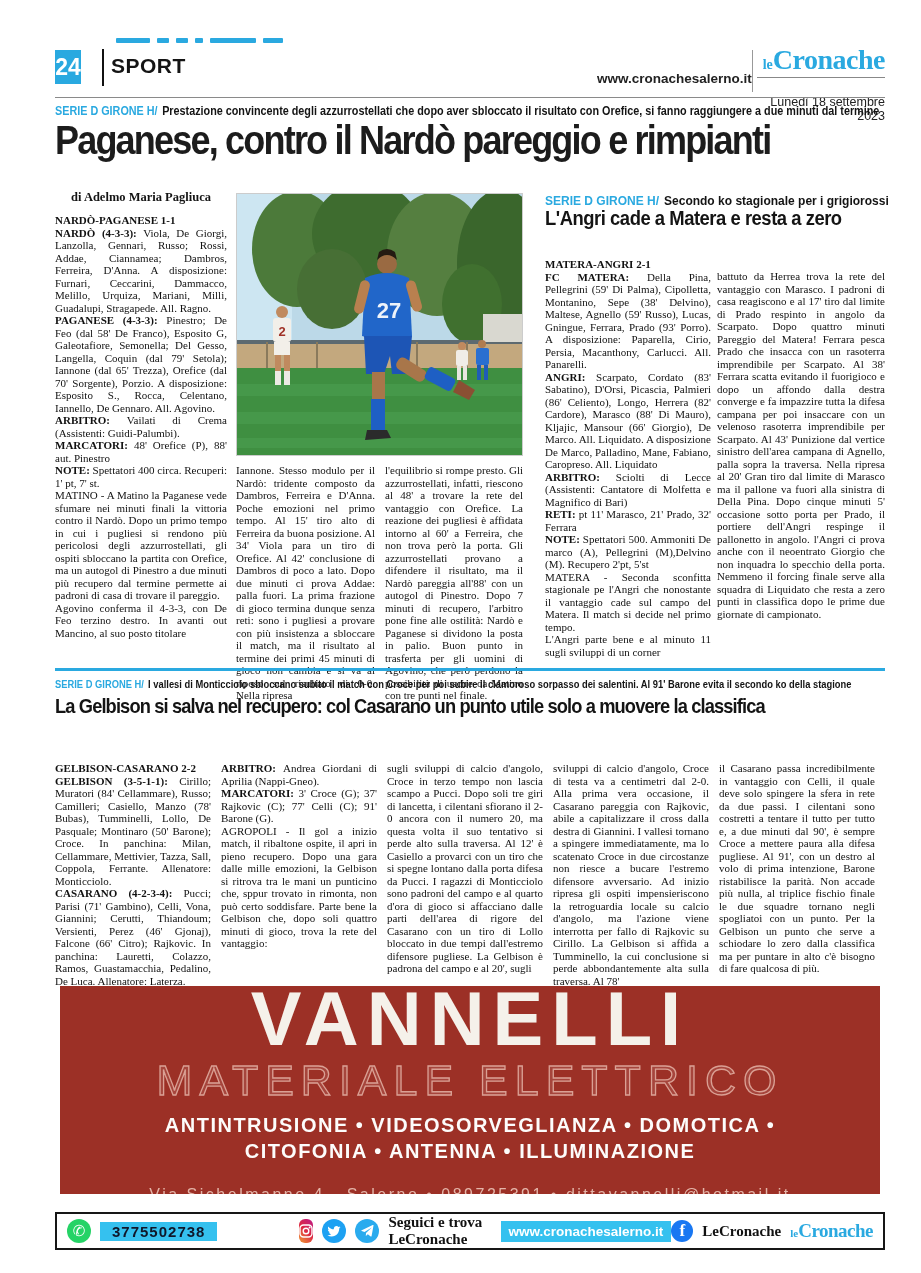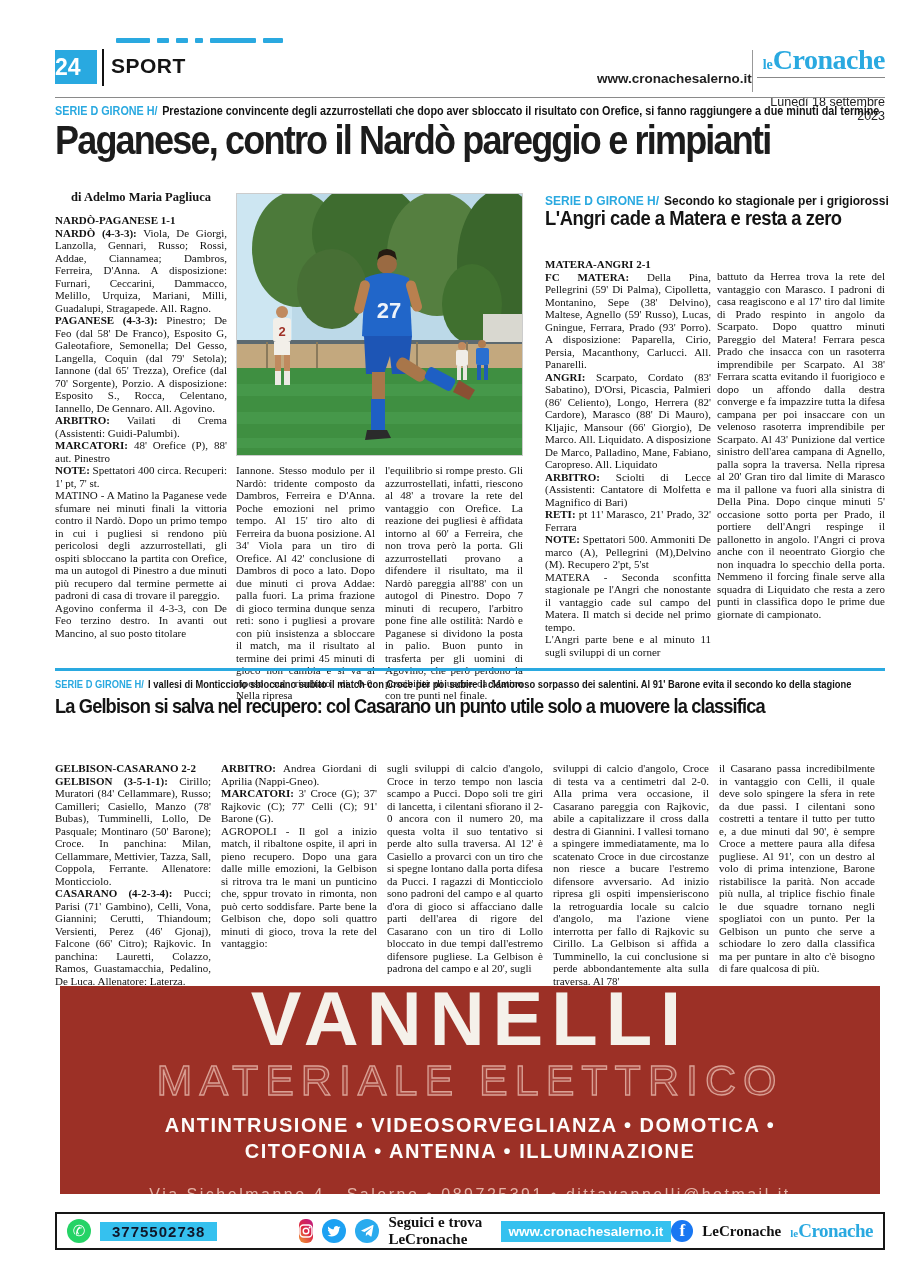--- a/index.html
+++ b/index.html
@@ -2,22 +2,22 @@
 <html><head>
 <meta charset="utf-8">
 <title>leCronache - Sport p.24</title>
 <style>
   html,body{margin:0;padding:0;background:#ffffff;}
   .page{position:relative;width:921px;height:1273px;background:#fff;outline:1px solid #d6d6d6;
         font-family:"Liberation Sans",sans-serif;color:#141414;overflow:hidden;}
   
   .topfrag{position:absolute;left:116px;top:38px;height:5px;display:flex;gap:7px;}
   .topfrag span{display:block;height:5px;background:#2aa9e0;border-radius:1px;}
-  .pagenum{position:absolute;left:55px;top:50px;width:42px;height:34px;background:#29a9e0;color:#fff;
-           font-weight:700;font-size:23px;line-height:34px;text-align:left;}
+  .pagenum{position:absolute;left:55px;top:50px;width:26px;height:34px;background:#29a9e0;color:#fff;
+           font-weight:700;font-size:23px;line-height:34px;text-align:center;}
   .hv1{position:absolute;left:102px;top:49px;width:2px;height:37px;background:#111;}
   .section{position:absolute;left:111px;top:54px;font-size:21px;font-weight:700;letter-spacing:.5px;}
   .hsite{position:absolute;left:597px;top:71px;font-size:13.5px;font-weight:700;color:#222;}
   .hv2{position:absolute;left:752px;top:50px;width:1px;height:42px;background:#999;}
   .hlogo{position:absolute;right:36px;top:44px;width:128px;text-align:right;}
   .logoline{white-space:nowrap;color:#2aa9e0;font-family:"Liberation Serif",serif;font-weight:700;}
   .logoline .le{font-size:14px;}
   .logoline .main{font-size:28px;letter-spacing:-.5px;}
   .hdate{margin-top:1px;border-top:1px solid #888;padding-top:17px;font-size:12.5px;color:#222;text-align:right;}
   .header-rule{position:absolute;left:55px;top:97px;width:830px;height:1px;background:#8a8a8a;}

